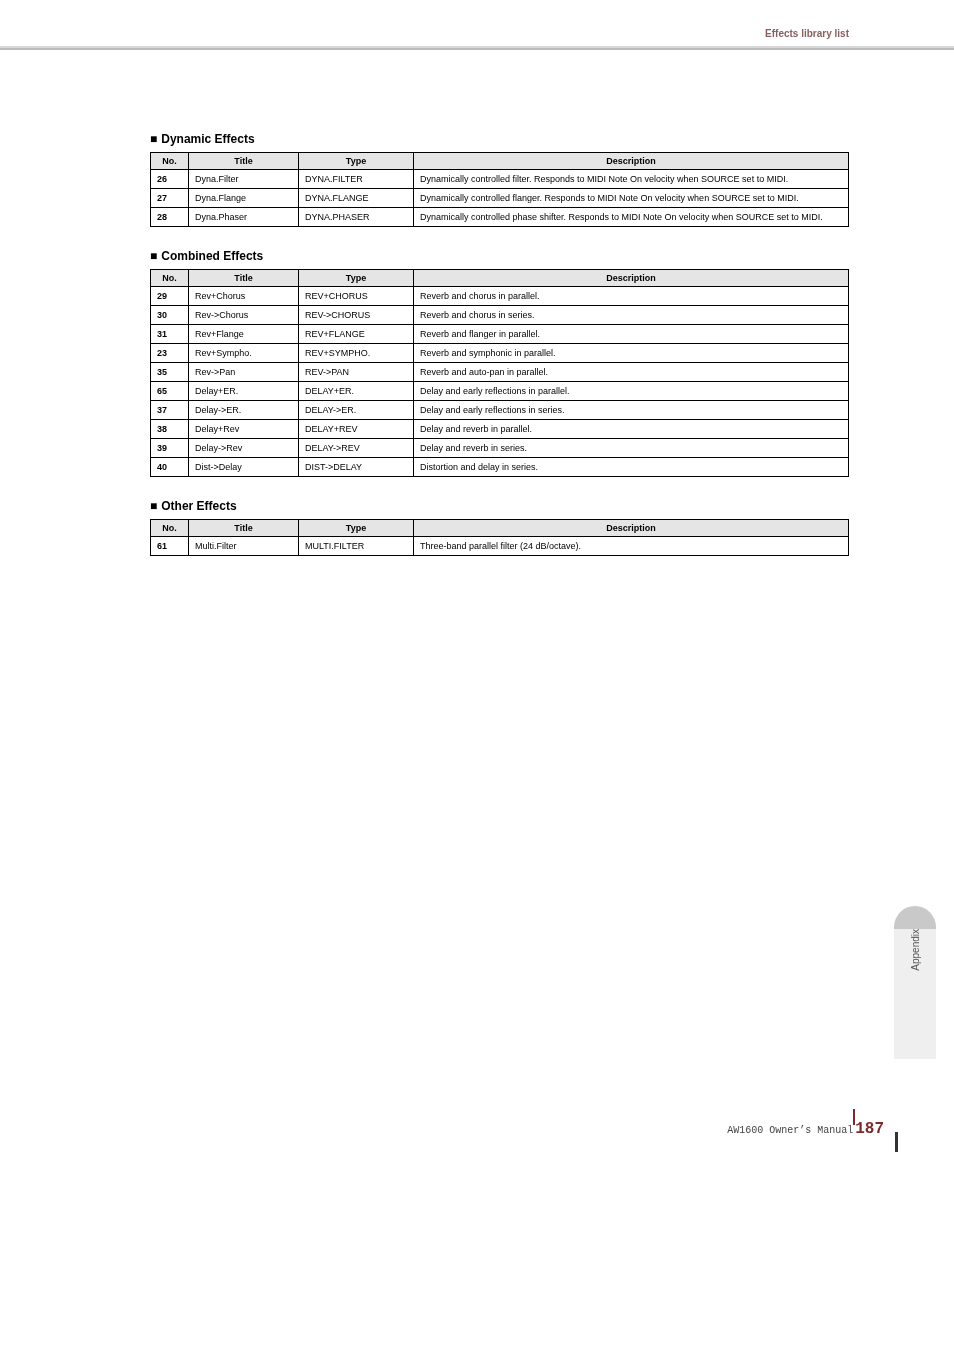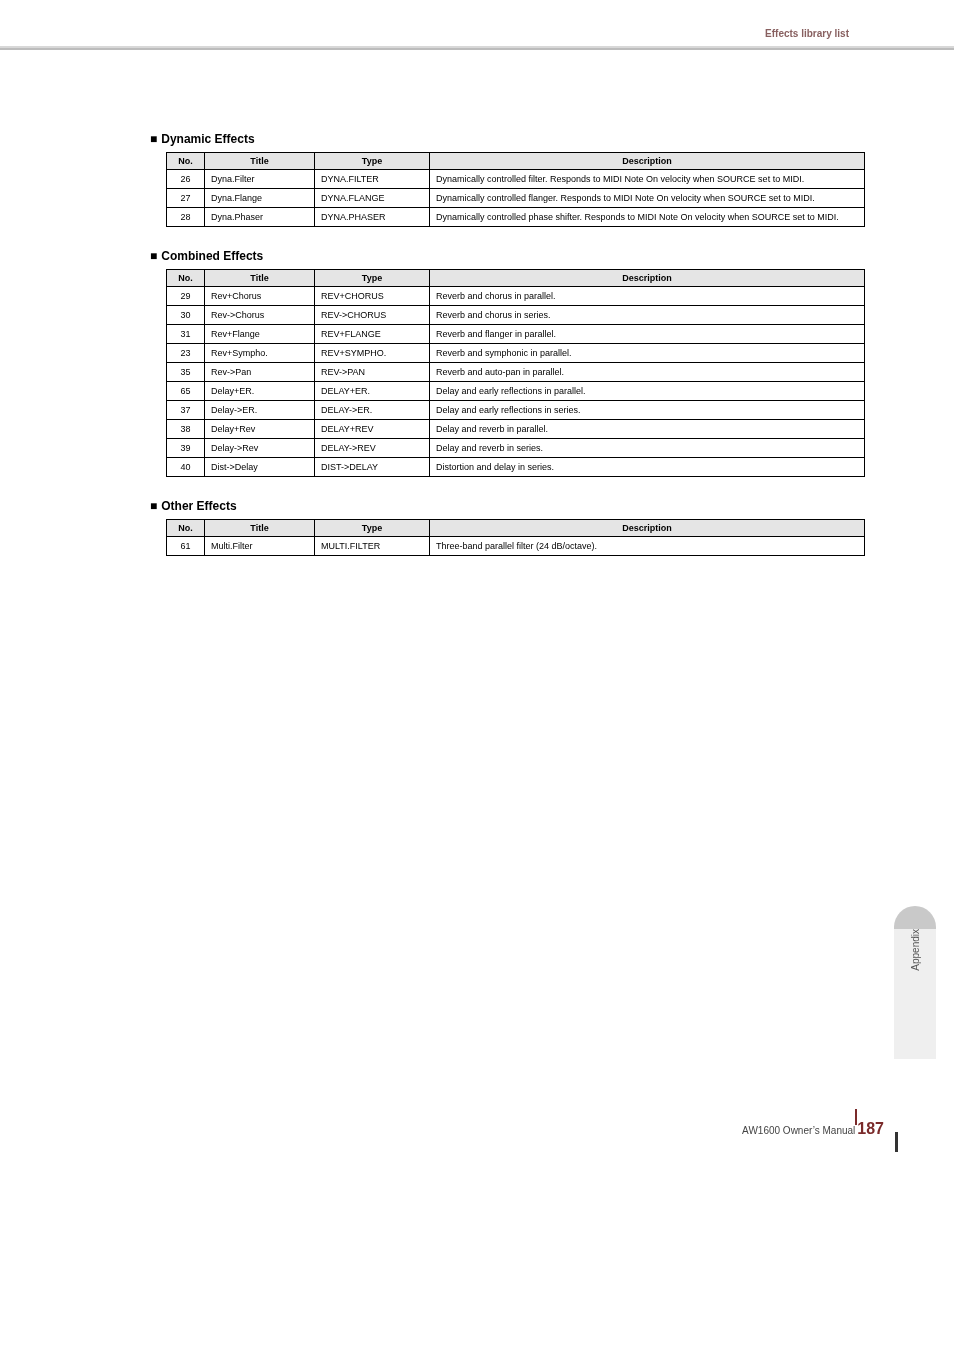--- a/index.html
+++ b/index.html
@@ -3,31 +3,31 @@
 <meta charset="utf-8">
 <style>
   * { box-sizing: border-box; margin: 0; padding: 0; }
   html, body { width: 954px; height: 1351px; background: #fff; font-family: Arial, Helvetica, sans-serif; color: #000; }
   .page { position: relative; width: 954px; height: 1172px; padding: 0 105px 0 150px; }
   .top-header { position: absolute; top: 28px; right: 105px; font-size: 10px; color: #886060; font-weight: bold; }
   .top-rule { position: absolute; top: 46px; left: 0; right: 0; height: 4px; background: linear-gradient(to bottom, #d8d8d8 0, #d8d8d8 2px, #bcbcbc 2px, #bcbcbc 4px); }
   .content { padding-top: 110px; }
   .section-h { font-size: 12px; font-weight: bold; margin-top: 22px; margin-bottom: 6px; display: flex; align-items: center; gap: 4px; }
   .blk { font-family: "Arial", sans-serif; }
-  table { width: 100%; border-collapse: collapse; font-size: 9px; margin-left: 16px; }
+  table { width: 100%; border-collapse: collapse; font-size: 9px; }
   th { background: #e5e5e5; font-weight: bold; text-align: center; border: 0.5px solid #000; padding: 3px 4px; }
   td { border: 0.5px solid #000; padding: 4px 6px; vertical-align: top; }
-  td.no { text-align: center; width: 38px; }
+  td.no { text-align: left; width: 38px; font-weight: bold; }
   td.title { width: 110px; }
   td.type { width: 115px; }
   .side-tab { position: absolute; right: 18px; bottom: 120px; width: 42px; height: 145px; }
   .side-tab .cap { position: absolute; top: -1px; left: 0; width: 42px; height: 28px; background: #c9c9c9; border-top-left-radius: 22px; border-top-right-radius: 22px; }
   .side-tab .body { position: absolute; top: 22px; left: 0; width: 42px; height: 130px; background: #efefef; display: flex; align-items: flex-start; justify-content: center; }
   .side-tab .label { writing-mode: vertical-rl; transform: rotate(180deg); font-size: 10px; color: #555; padding-top: 45px; }
-  .footer { position: absolute; bottom: 34px; right: 70px; font-size: 10px; display: flex; align-items: baseline; gap: 0; }
+  .footer { position: absolute; bottom: 34px; right: 70px; font-size: 10px; display: flex; align-items: baseline; gap: 0; font-family: Liberation Mono, monospace; }
   .footer .man { color: #444; }
   .footer .bar { width: 2px; height: 16px; background: #7a2a2a; align-self: center; }
   .footer .pg { font-size: 16px; font-weight: bold; color: #7a2a2a; margin-top: 24px; }
   .foot-rule { position: absolute; bottom: 20px; right: 56px; width: 3px; height: 20px; background: #333; }
 </style>
 </head>
 <body>
 
 <div class="page">
   <div class="top-header">Effects library list</div>

